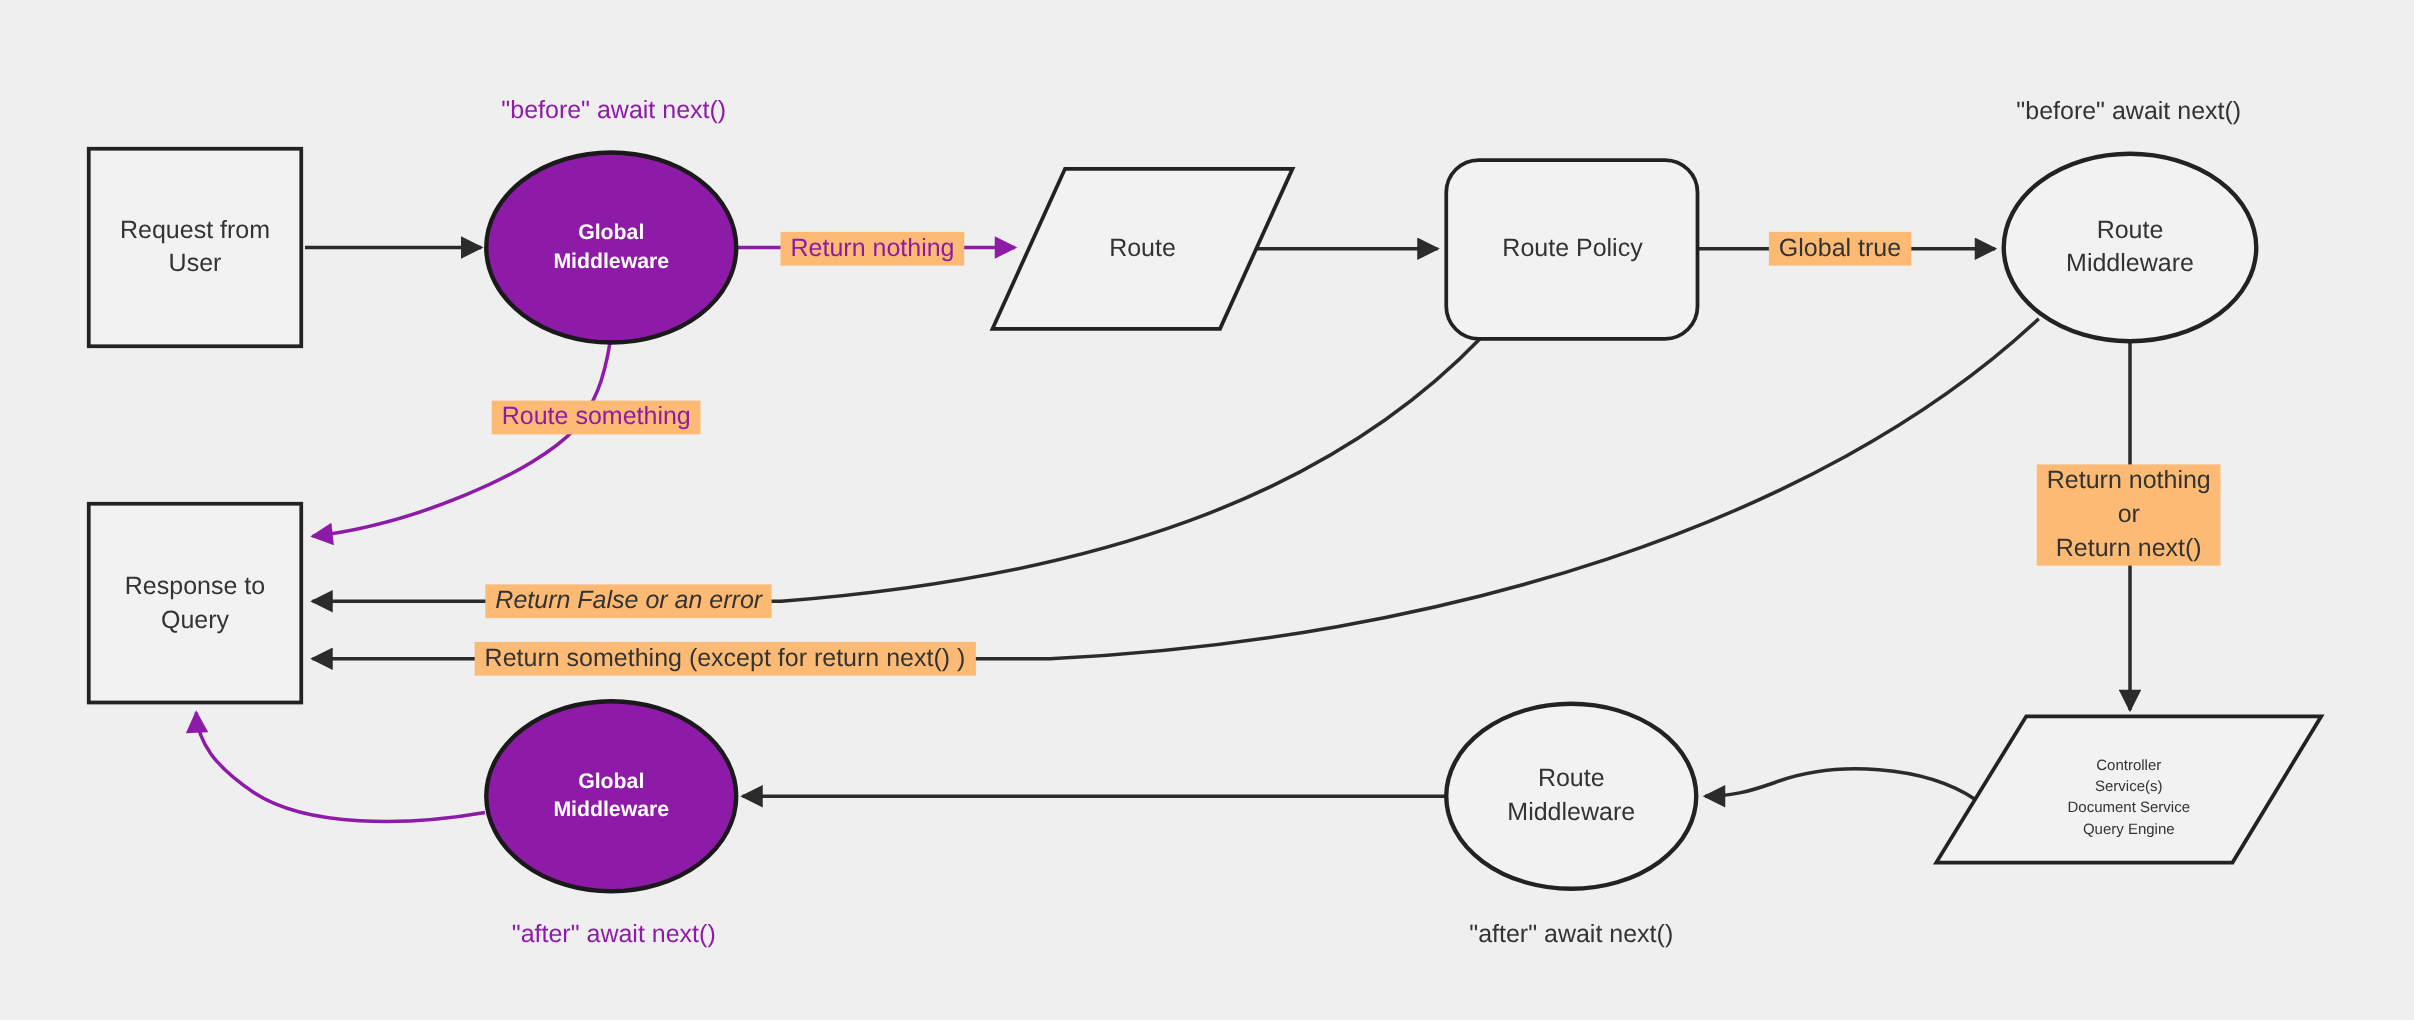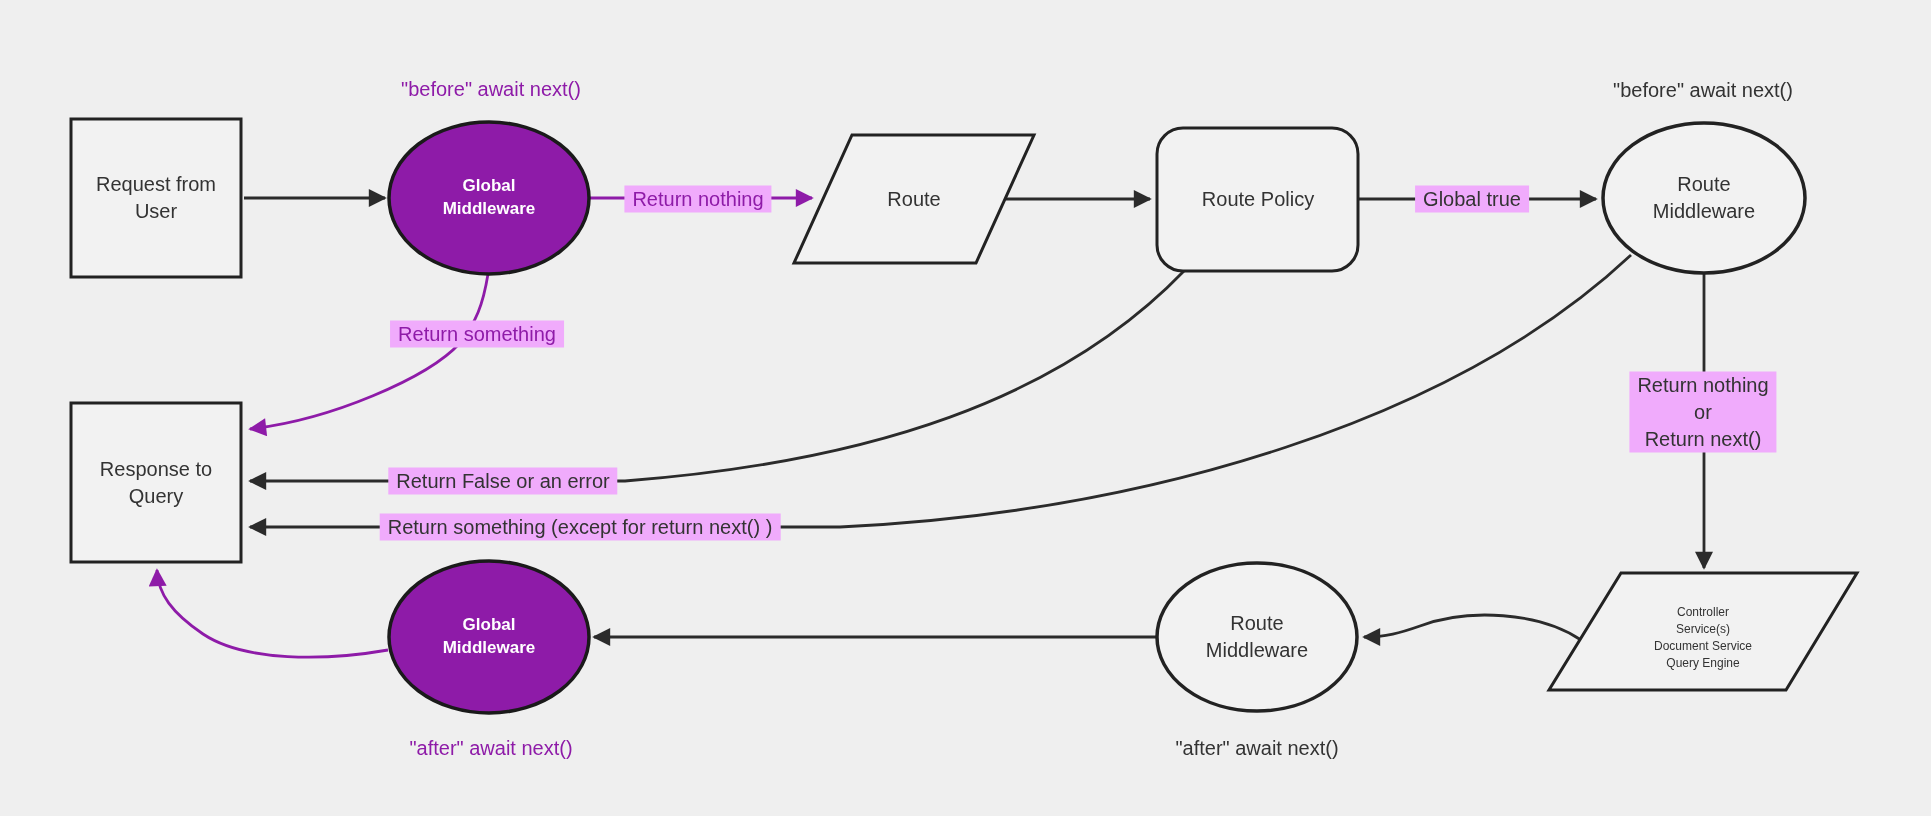--- a/index.html
+++ b/index.html
@@ -16,21 +16,21 @@
   .shape { fill:#f2f2f2; stroke:#222222; stroke-width:3px; }
   .shape.ellipse { stroke-width:3.5px; }
   .shape.purple-fill { fill:#8e1ba8; stroke:#1a1a1a; stroke-width:3.5px; }
   .lbl {
     position:absolute; transform:translate(-50%,-50%);
     white-space:pre-line; text-align:center;
     font-size:20px; line-height:1.35; color:#333333;
   }
   .purple-text { color:#8e1ba8; }
   .white-bold { color:#ffffff; font-weight:bold; font-size:17px; }
-  .onln { background:#f0abfc; padding:0 8px; }
+  .onln { background:#fdba74; padding:0 8px; }
   .small { font-size:12px; line-height:1.42; }
 </style>
 </head>
 <body>
 
 <div class="stage">
 
   <svg class="canvas" width="1931" height="816" viewBox="0 0 1931 816">
     <defs>
       <marker id="arrow-dark" viewBox="0 0 10 10" refX="9" refY="5" markerWidth="24" markerHeight="18" markerUnits="userSpaceOnUse" orient="auto">
@@ -87,19 +87,19 @@
   <div class="lbl" style="left:156px; top:483px;">Response to
 Query</div>
 
   <div class="lbl purple-text" style="left:491px; top:89px;">"before" await next()</div>
   <div class="lbl" style="left:1703px; top:90px;">"before" await next()</div>
   <div class="lbl purple-text onln" style="left:698px; top:199px;">Return nothing</div>
   <div class="lbl onln" style="left:1472px; top:199px;">Global true</div>
   <div class="lbl onln" style="left:1703px; top:412px;">Return nothing
 or
 Return next()</div>
-  <div class="lbl purple-text onln" style="left:477px; top:334px;">Return something</div>
-  <div class="lbl onln" style="left:503px; top:481px;">Return False or an error</div>
+  <div class="lbl purple-text onln" style="left:477px; top:334px;">Route something</div>
+  <div class="lbl onln" style="left:503px; top:481px;font-style:italic;">Return False or an error</div>
   <div class="lbl onln" style="left:580px; top:527px;">Return something (except for return next() )</div>
   <div class="lbl purple-text" style="left:491px; top:748px;">"after" await next()</div>
   <div class="lbl" style="left:1257px; top:748px;">"after" await next()</div>
 
 </div>
 
 </body></html>

